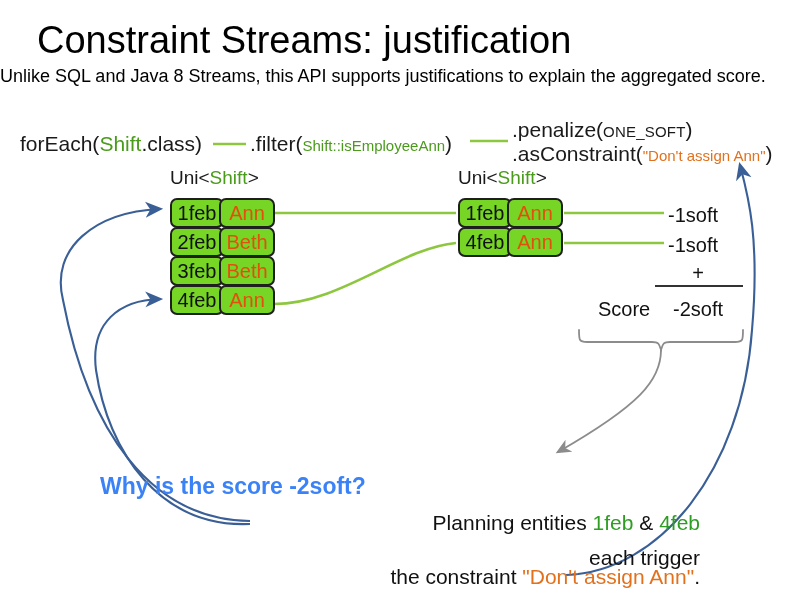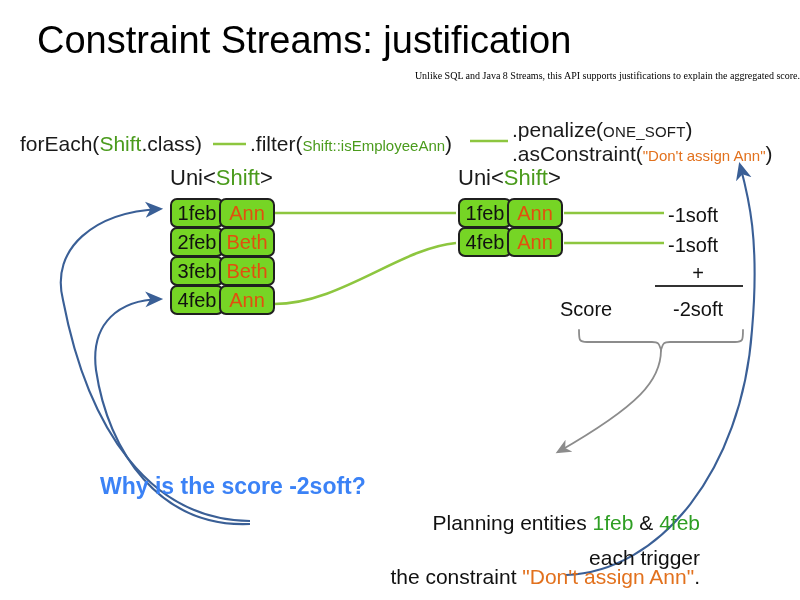--- a/index.html
+++ b/index.html
@@ -29,25 +29,24 @@
     text-align: left;
     font-size: 38px;
     line-height: 44px;
     color: #000;
     white-space: nowrap;
     margin-left: 37px;
   }
   #subtitle {
     left: 0; top: 66px;
     width: 800px;
-    text-align: right;
-    font-size: 10px;
+    text-align: left;
+    font-size: 18px;
     line-height: 20px;
     color: #000;
-    font-family: Liberation Serif, serif;
   }
 
   
   .code {
     font-size: 21px;
     line-height: 24px;
     white-space: nowrap;
     color: #1a1a1a;
   }
   .green-token { color: #4a9b1c; }
@@ -64,21 +63,21 @@
     font-size: 15px;
     color: #e2711d;
   }
   #code-foreach { left: 20px; top: 132px; }
   #code-filter  { left: 250px; top: 132px; }
   #code-penalize { left: 512px; top: 118px; }
   #code-asconstraint { left: 512px; top: 142px; }
 
   
   .uni-label {
-    font-size: 22px;
+    font-size: 19px;
     line-height: 22px;
     white-space: nowrap;
     color: #1a1a1a;
   }
   #uni-left  { left: 170px; top: 167px; }
   #uni-right { left: 458px; top: 167px; }
 
   
   .fact-list { }
   .fact-row {
@@ -119,21 +118,21 @@
     font-size: 20px;
     line-height: 24px;
     color: #111;
     white-space: nowrap;
   }
   #soft-1 { left: 668px; top: 203px; }
   #soft-2 { left: 668px; top: 233px; }
 
   
   #score-word {
-    left: 560px; top: 297px;
+    left: 598px; top: 297px;
     font-size: 20px; line-height: 24px;
     color: #111; white-space: nowrap;
   }
   #plus-sign {
     left: 648px; top: 262px;
     width: 100px;
     text-align: center;
     font-size: 20px; line-height: 22px;
     color: #111;
   }

